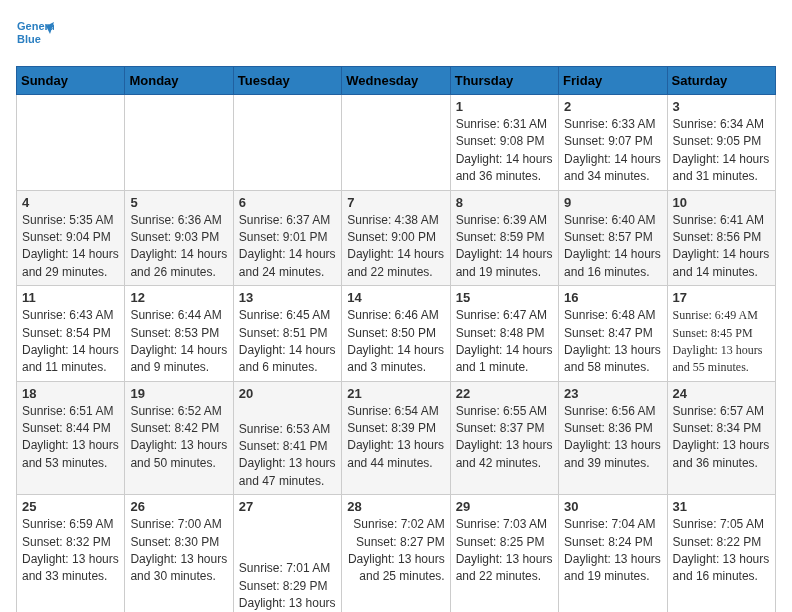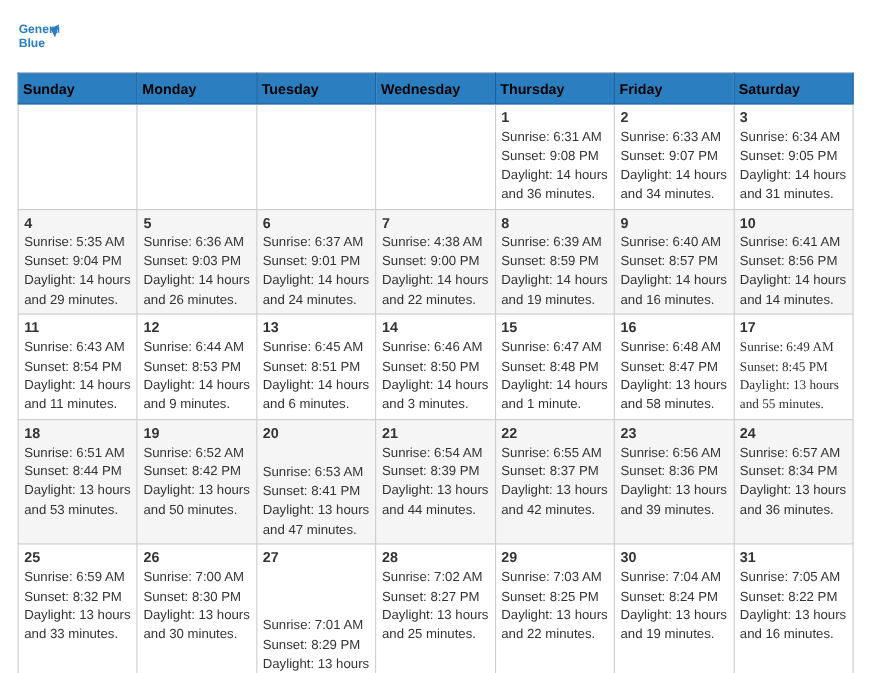--- a/index.html
+++ b/index.html
@@ -301,21 +301,21 @@
         </td>
         <td>
           <span class="day-number">27</span>
           <div class="day-info" style="white-space: pre-line; margin-top: 46px;">Sunrise: 7:01 AM
 Sunset: 8:29 PM
 Daylight: 13 hours
 and 27 minutes.</div>
         </td>
         <td>
           <span class="day-number">28</span>
-          <div class="day-info" style="white-space: pre-line;">Sunrise: 7:02 AM
+          <div class="day-info" style="white-space: pre-line; text-align: right;">Sunrise: 7:02 AM
 Sunset: 8:27 PM
 Daylight: 13 hours
 and 25 minutes.</div>
         </td>
         <td>
           <span class="day-number">29</span>
           <div class="day-info" style="white-space: pre-line;">Sunrise: 7:03 AM
 Sunset: 8:25 PM
 Daylight: 13 hours
 and 22 minutes.</div>

